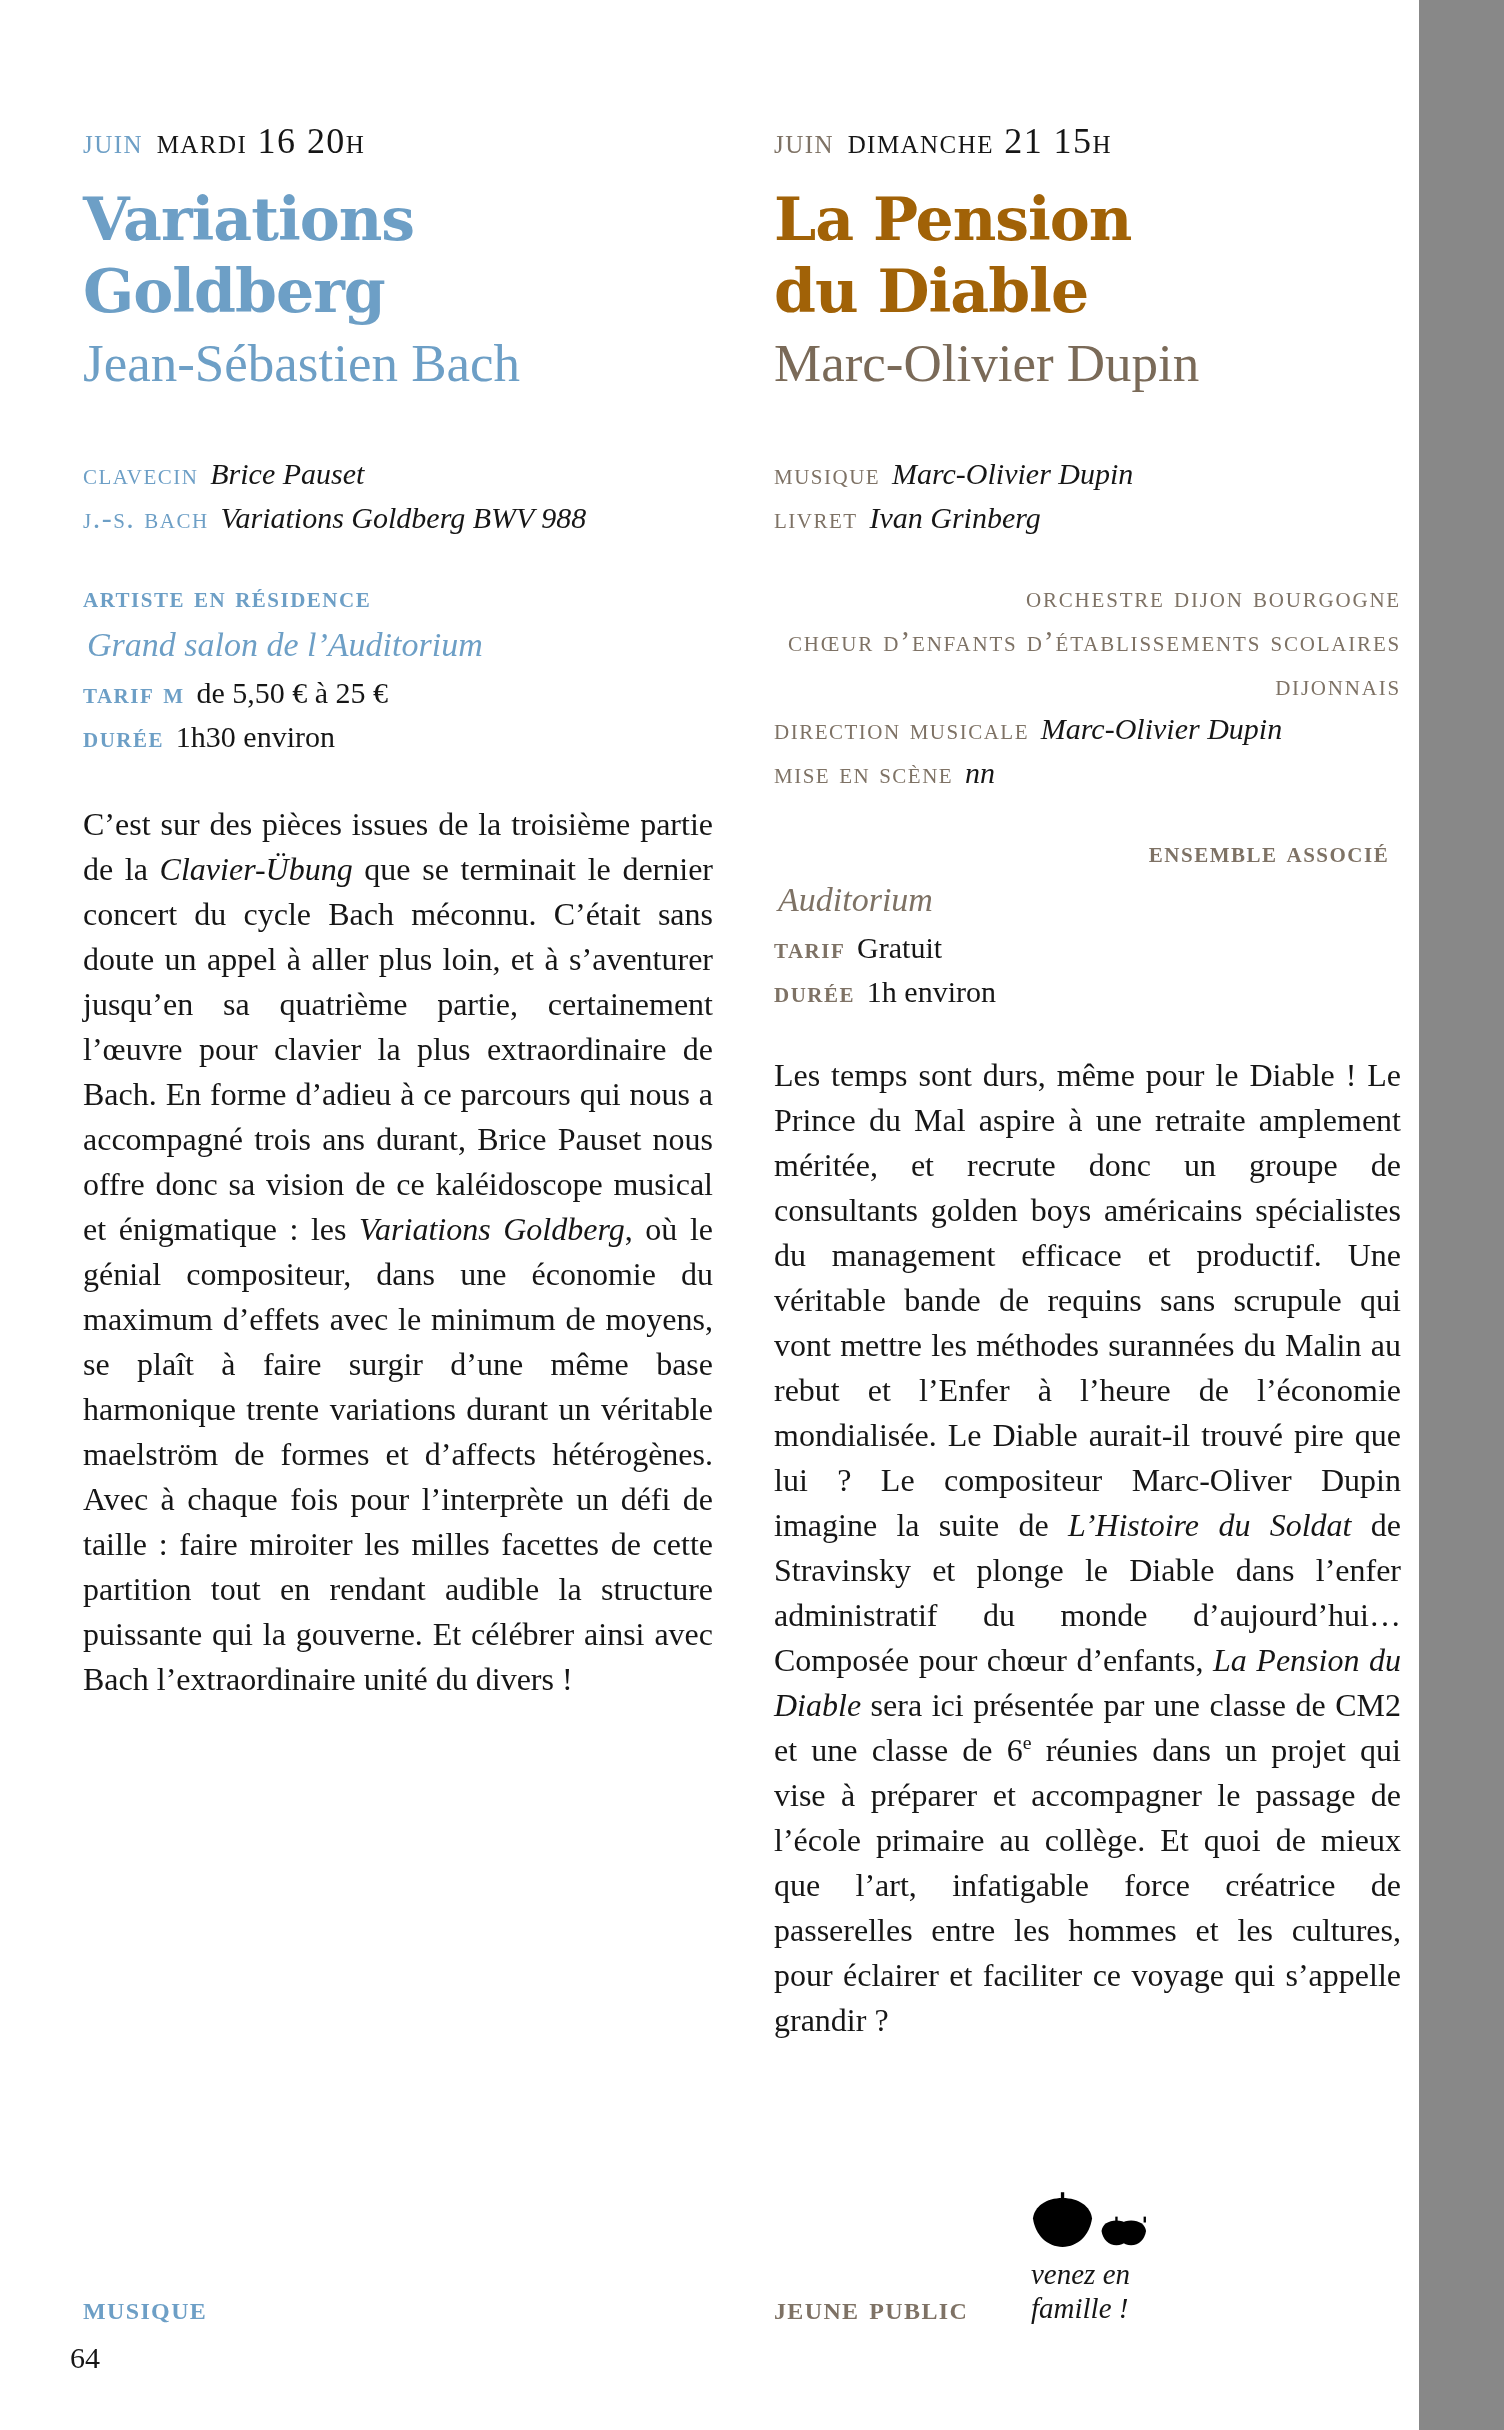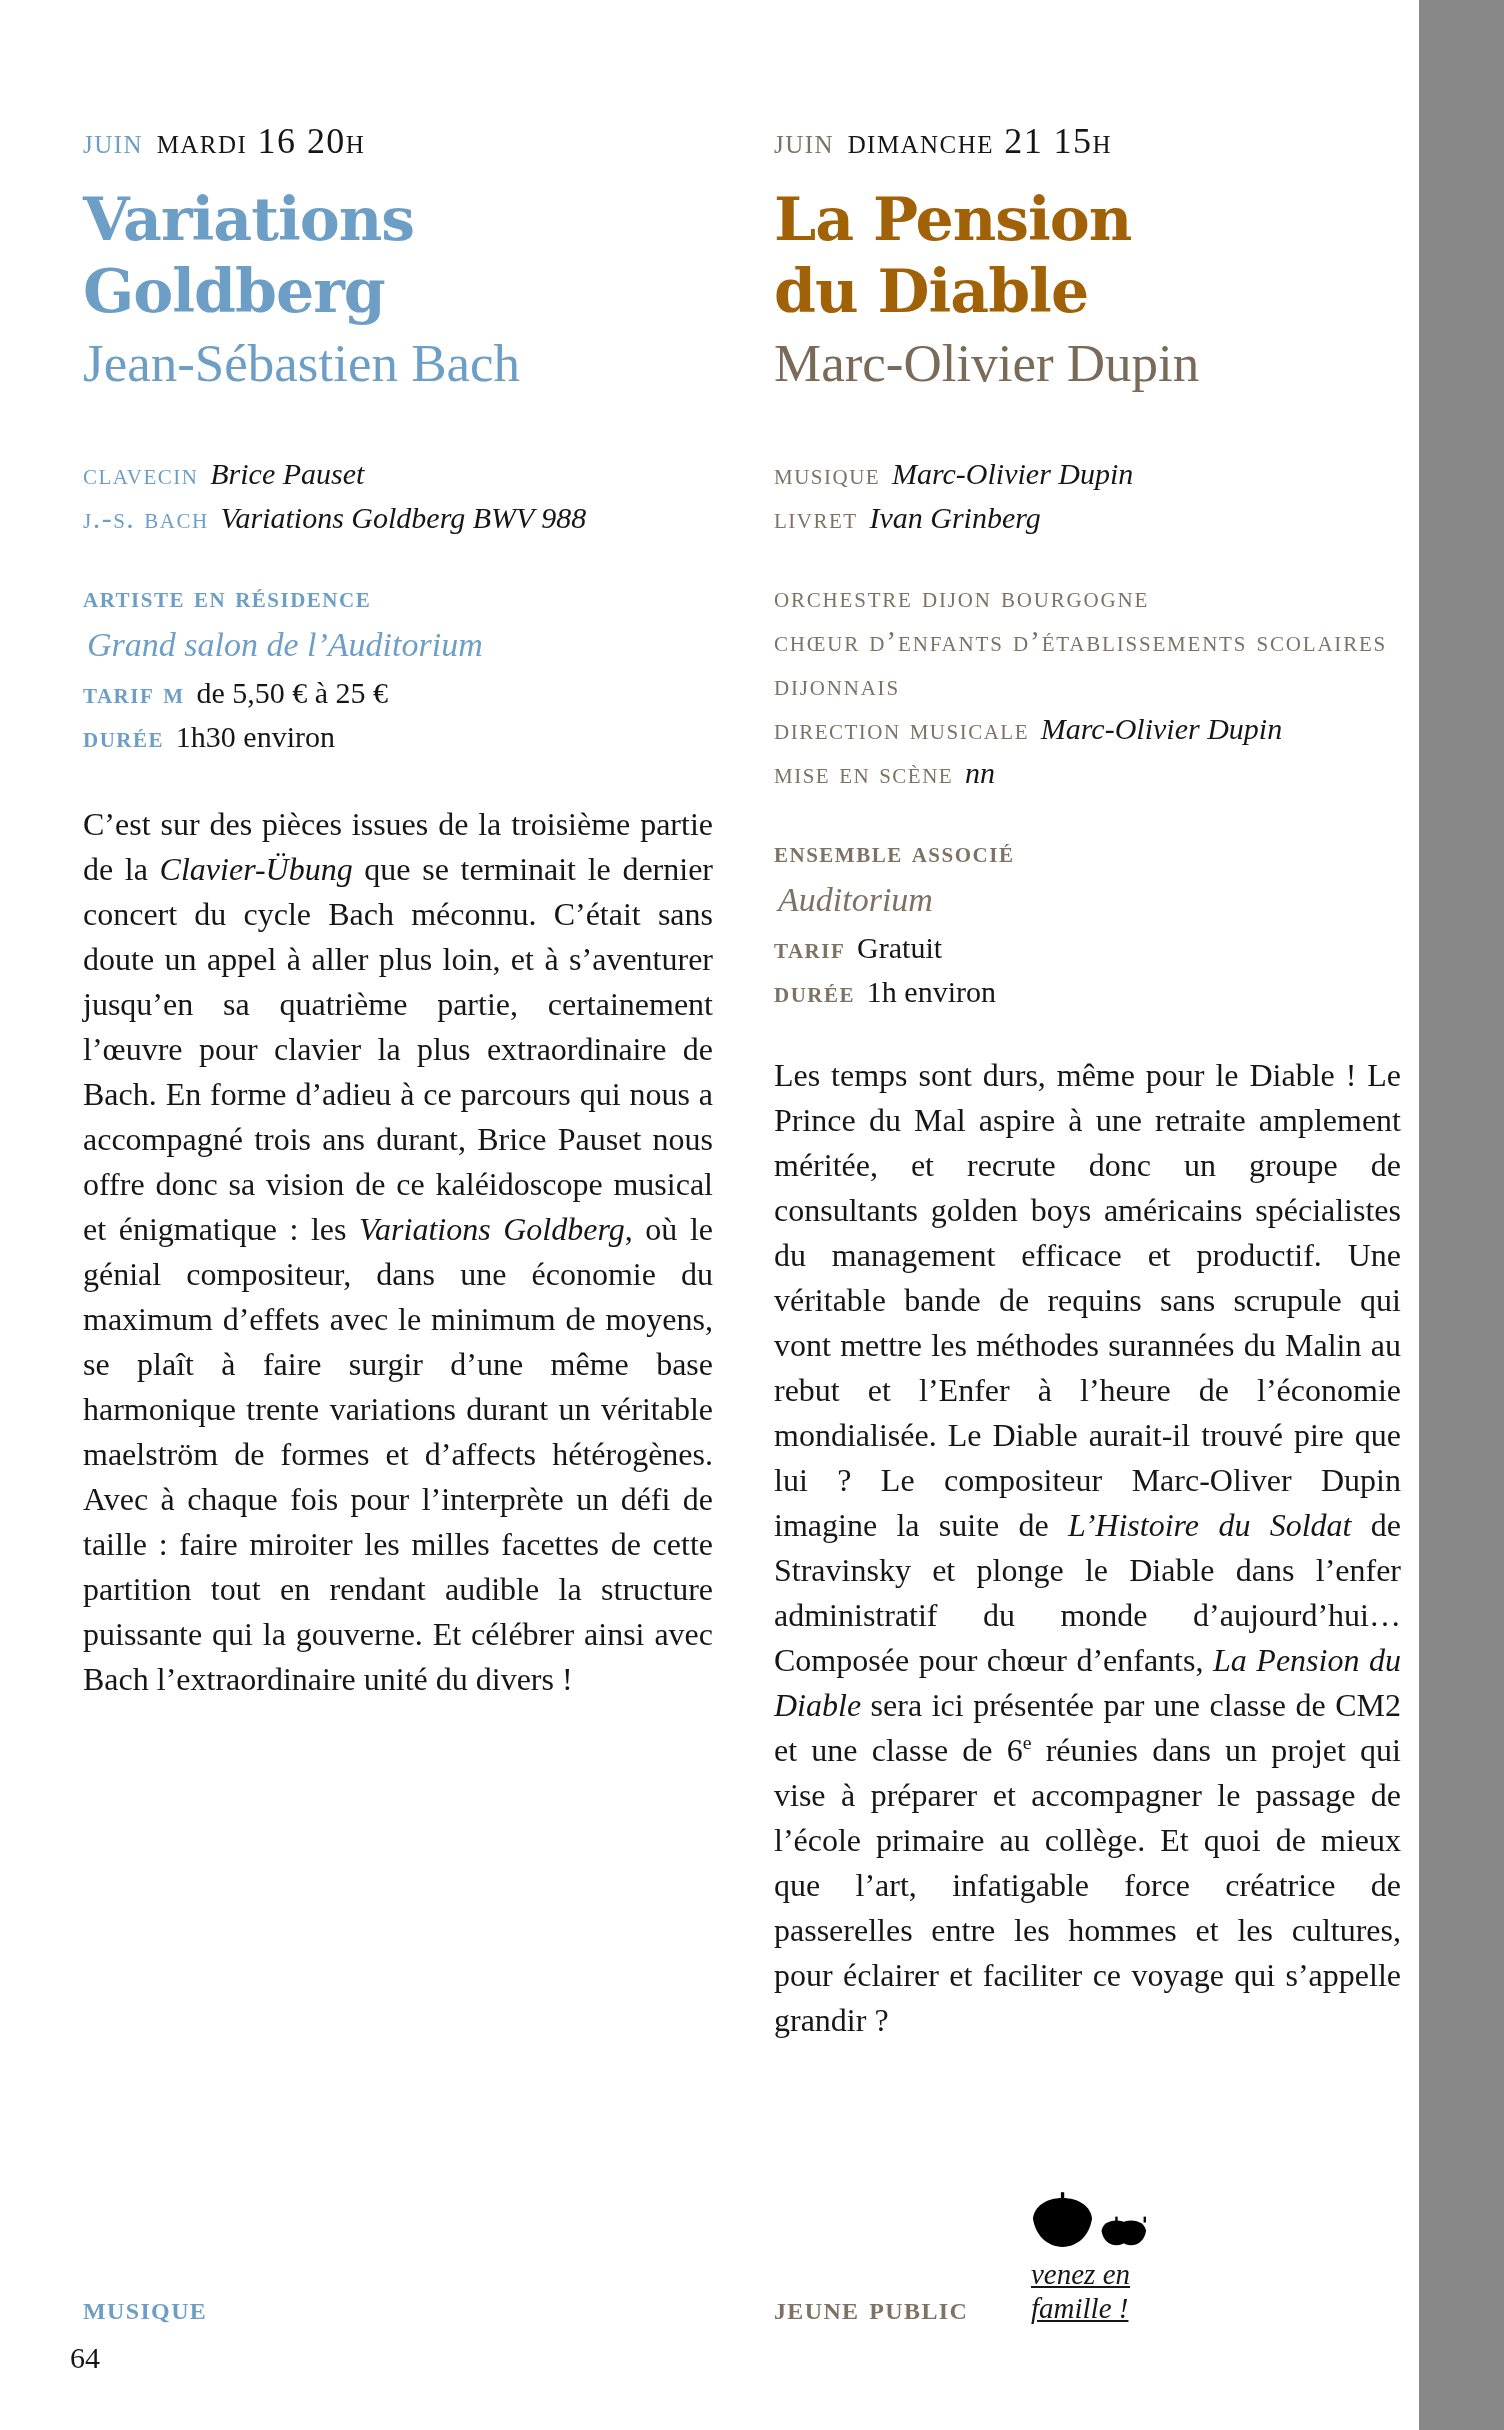--- a/index.html
+++ b/index.html
@@ -31,38 +31,38 @@
   #col-right .composer{color:#7a6a58;}
 
   .credits{margin-top:59px;}
   .block{margin-top:35px;}
   .credit, .caps-line{font-size:30px;line-height:44px;margin:0;}
   .sc-label{font-variant:small-caps;letter-spacing:.05em;margin-right:11.8px;}
   #col-left .sc-label{color:#6d9fc6;}
   #col-right .sc-label{color:#7e7265;}
   .sc-label.bold{font-weight:bold;}
   .caps-line{font-variant:small-caps;letter-spacing:.06em;}
-  #col-right .caps-line{color:#7e7265;}
+  #col-right .caps-line{color:#7e7265;text-align:right;}
   .italic{font-style:italic;}
   .venue{font-size:34px;line-height:44px;margin:4px;font-style:italic;}
   #col-left .venue{color:#6d9fc6;}
   #col-right .venue{color:#7e7265;}
 
   .body-text{margin:43px 0 0;font-size:32px;line-height:45px;text-align:justify;
              hyphens:none;color:#161616;}
   #col-right .body-text{margin-top:39px;}
   .body-text sup{font-size:.62em;vertical-align:super;line-height:0;}
 
   .genre{position:absolute;top:2291px;margin:0;font-size:34px;line-height:1;
          font-weight:bold;font-variant:small-caps;letter-spacing:.04em;}
   #genre-left{left:83px;color:#6d9fc6;}
   #genre-right{left:774px;color:#7e7265;}
   #page-number{position:absolute;left:70px;top:2343px;margin:0;font-size:30px;line-height:1;color:#161616;}
 
-  #family-block{position:absolute;left:1031px;top:2192px;width:196px;text-decoration:underline;}
+  #family-block{position:absolute;left:1031px;top:2192px;width:196px;}
   #family-icon{display:block;}
   .family-caption{margin:3.9px 0 0;font-size:29px;line-height:34px;font-style:italic;color:#161616;}
 </style>
 </head>
 <body>
 
 <div class="page">
 
   <section class="col" id="col-left">
     <p class="date"><span class="month">juin</span><span>mardi 16 20h</span></p>

